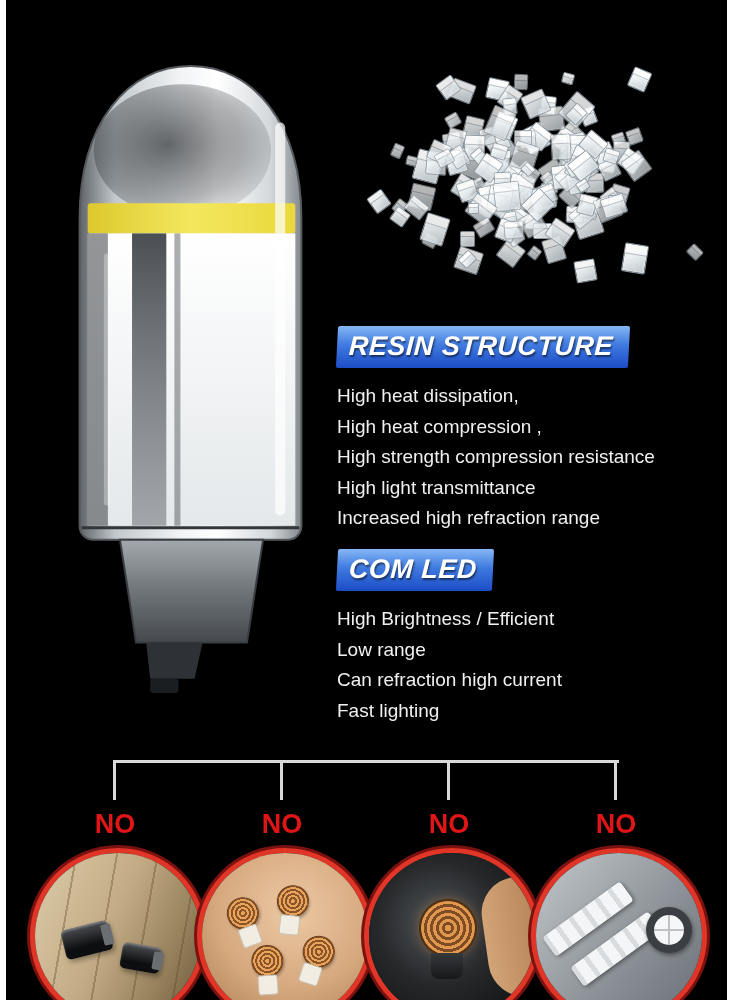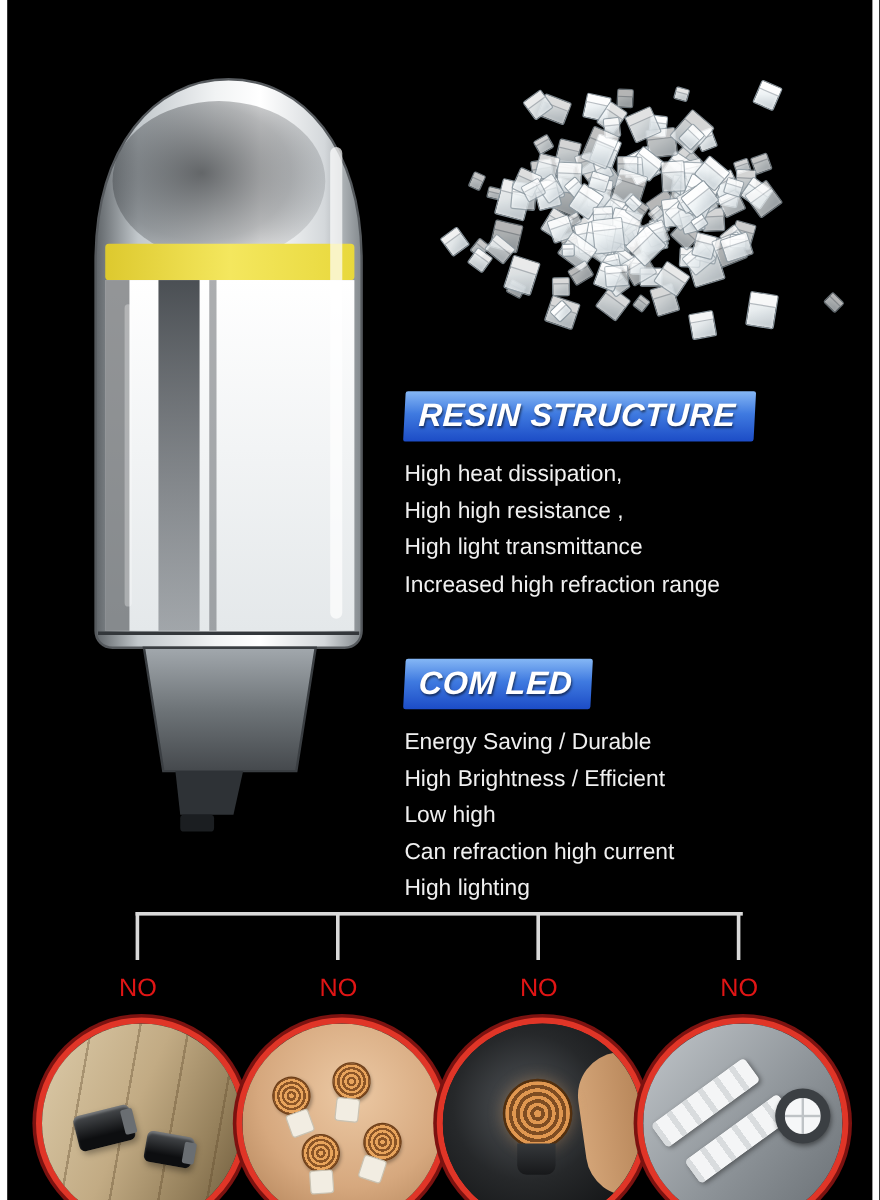--- a/index.html
+++ b/index.html
@@ -55,21 +55,21 @@
   .bracket-v.v2{left:280px;}
   .bracket-v.v3{left:447px;}
   .bracket-v.v4{left:614px;}
 
   .no-col{position:absolute;top:806px;width:170px;text-align:center;}
   .no-col.c1{left:30px;}
   .no-col.c2{left:197px;}
   .no-col.c3{left:364px;}
   .no-col.c4{left:531px;}
   .no-label{
-    font-size:21px;font-weight:normal;color:#e01515;line-height:36px;
+    font-size:27px;font-weight:bold;color:#e01515;line-height:36px;
     text-shadow:0 1px 2px rgba(0,0,0,.8);
   }
   .photo-circle{
     position:relative;width:166px;height:166px;margin:6px auto 0;
     border-radius:50%;border:5px solid #e03527;
     box-shadow:0 0 0 3px #7c1210, inset 0 0 14px rgba(0,0,0,.55);
     overflow:hidden;background:#222;
   }
   .photo{position:absolute;left:0;top:0;right:0;bottom:0;}
 
@@ -356,34 +356,34 @@
       <div class="crystal" style="left: 162.795px; top: 101.899px; width: 14.1451px; height: 13.4677px; transform: rotate(17.6745deg); opacity: 0.837718;"></div>
       <div class="crystal" style="left: 140.095px; top: 160.62px; width: 9.35101px; height: 8.98068px; transform: rotate(-1.94076deg); opacity: 0.907716;"></div>
       <div class="crystal" style="left: 196.6px; top: 151.444px; width: 24.0957px; height: 21.5468px; transform: rotate(-44.398deg); opacity: 0.91897;"></div>
       <div class="crystal" style="left: 243.161px; top: 113.355px; width: 22.7111px; height: 20.4763px; transform: rotate(-38.3407deg); opacity: 0.982244;"></div>
     </div>
 
   <div class="info-col resin">
     <div class="section-header">RESIN STRUCTURE</div>
     <ul class="feature-list">
       <li>High heat dissipation,</li>
-      <li>High high resistance ,</li>
+      <li>High heat compression ,</li>
+      <li>High strength compression resistance</li>
       <li>High light transmittance</li>
       <li>Increased high refraction range</li>
     </ul>
   </div>
 
   <div class="info-col comled">
     <div class="section-header">COM LED</div>
     <ul class="feature-list">
-      <li>Energy Saving / Durable</li>
       <li>High Brightness / Efficient</li>
-      <li>Low high</li>
+      <li>Low range</li>
       <li>Can refraction high current</li>
-      <li>High lighting</li>
+      <li>Fast lighting</li>
     </ul>
   </div>
 
   <div class="bracket-h"></div>
   <div class="bracket-v v1"></div>
   <div class="bracket-v v2"></div>
   <div class="bracket-v v3"></div>
   <div class="bracket-v v4"></div>
 
   <div class="no-col c1">

